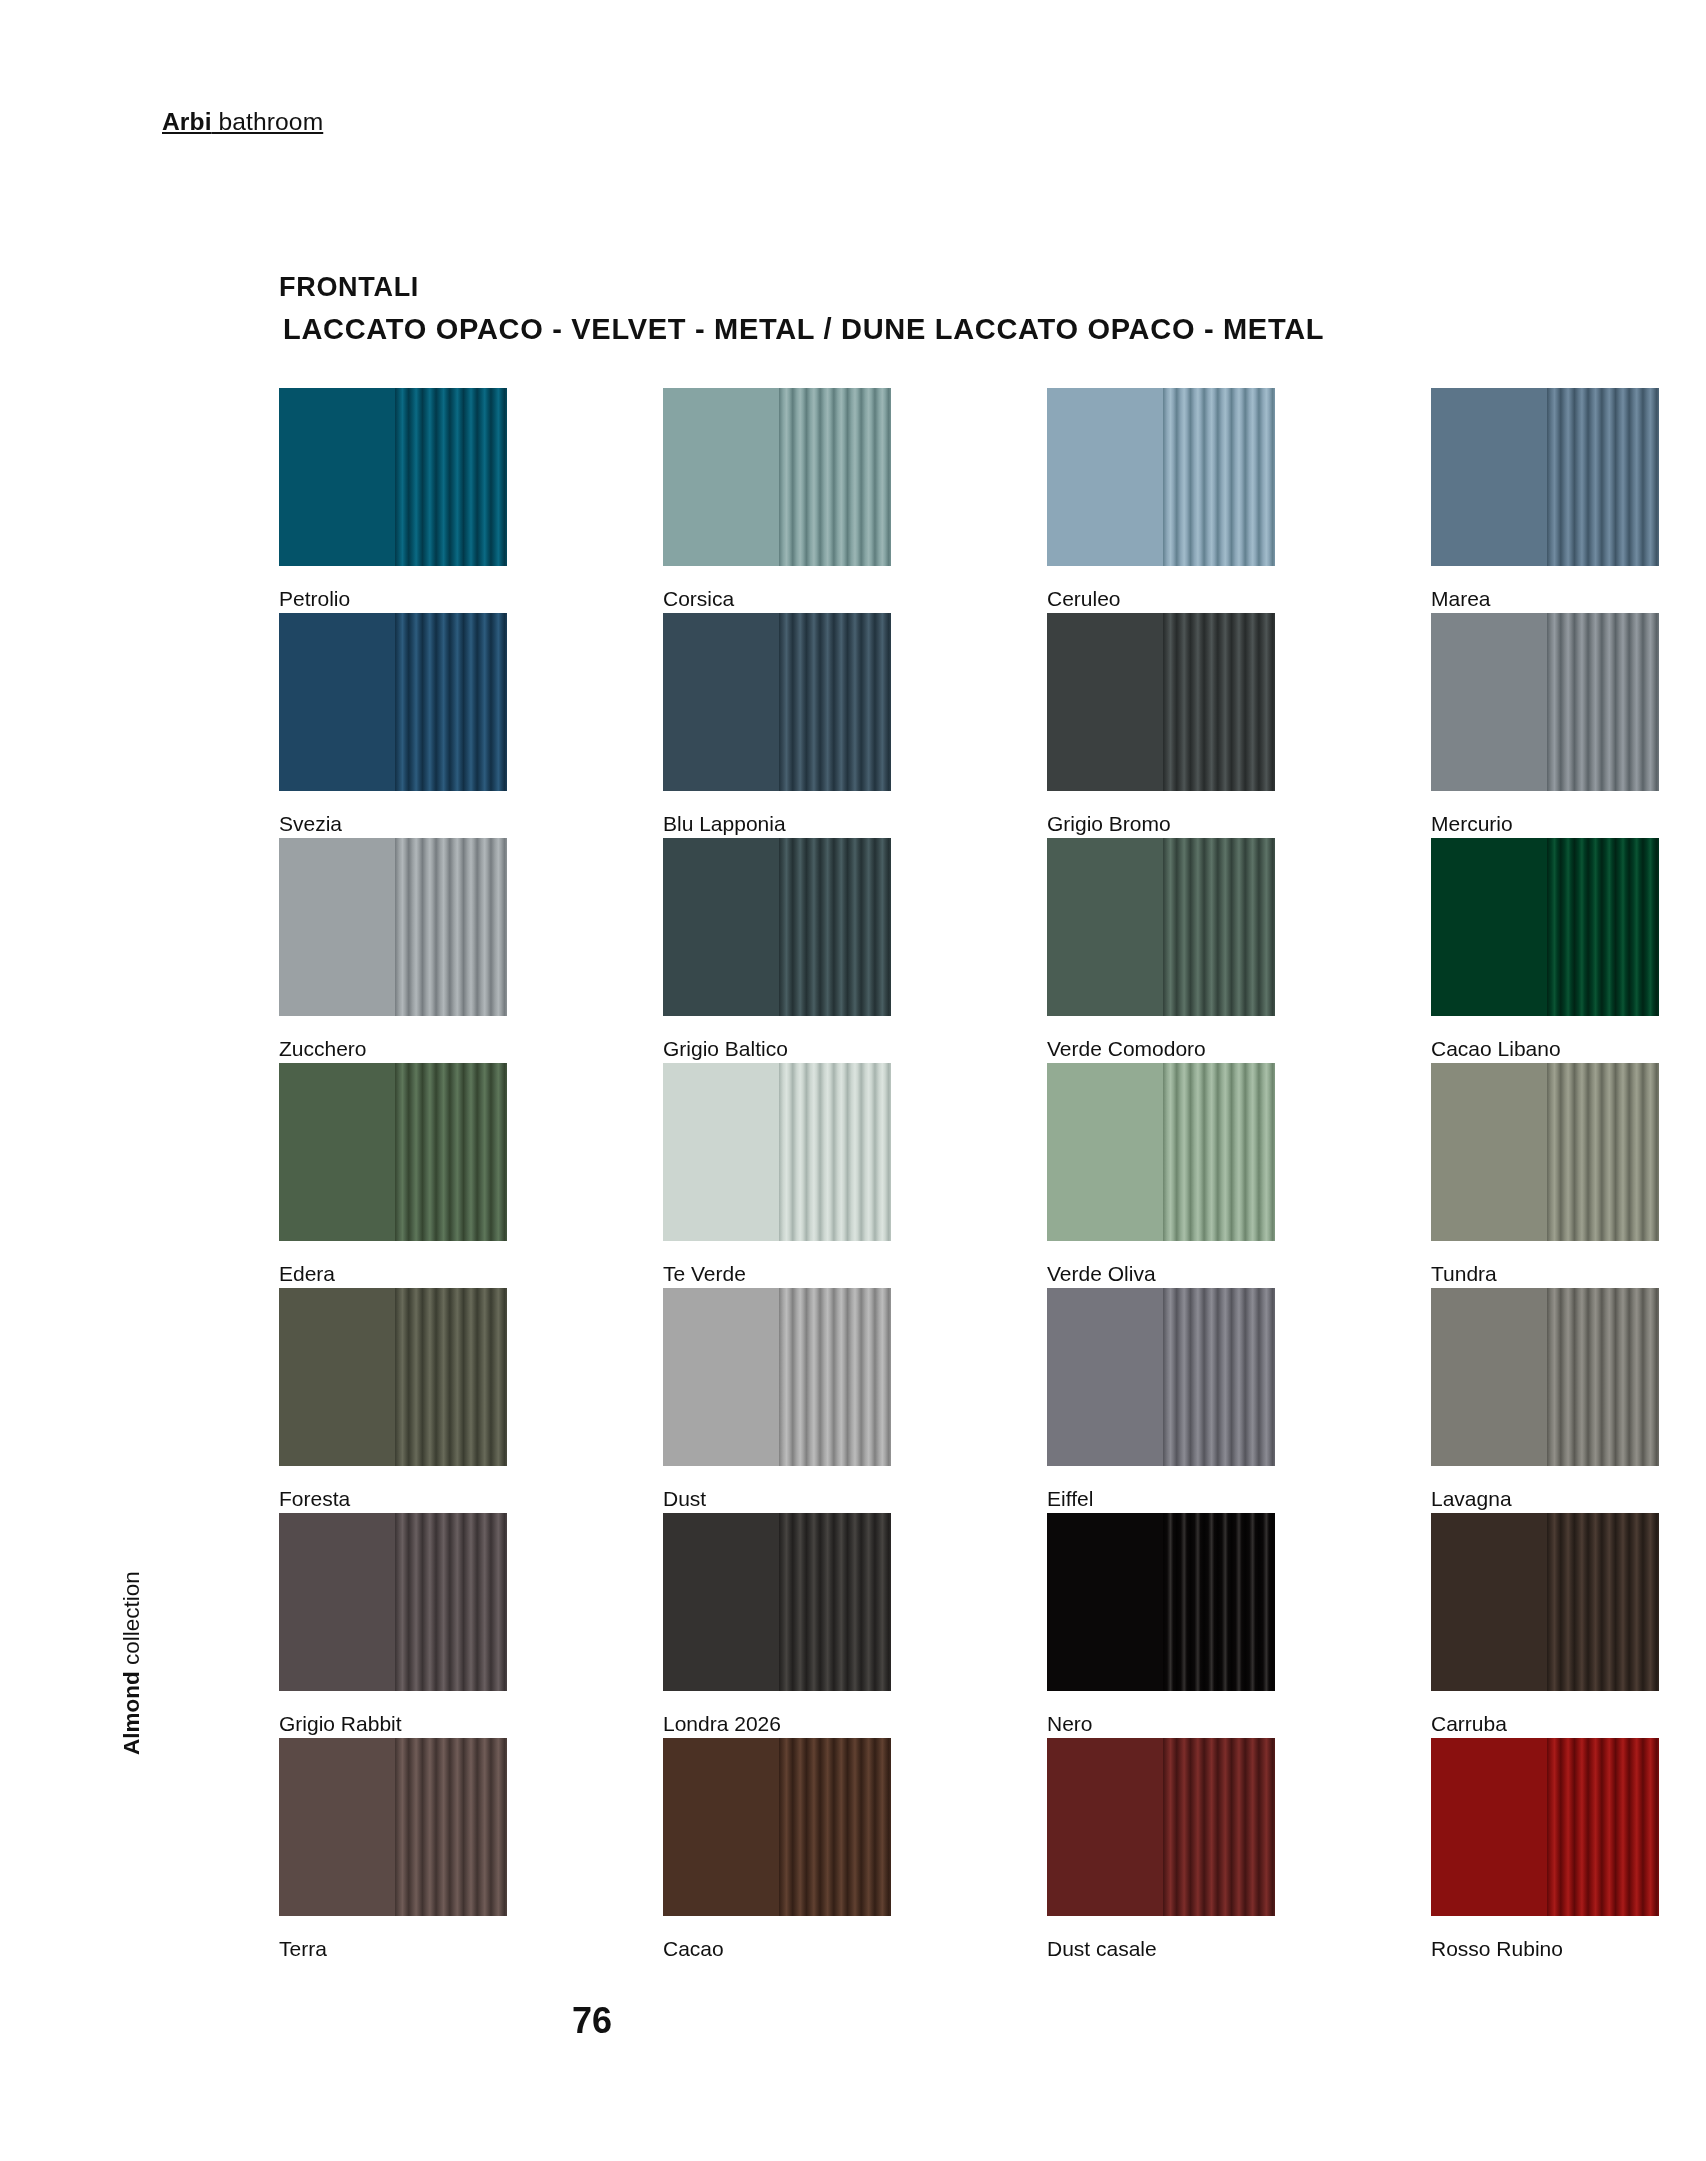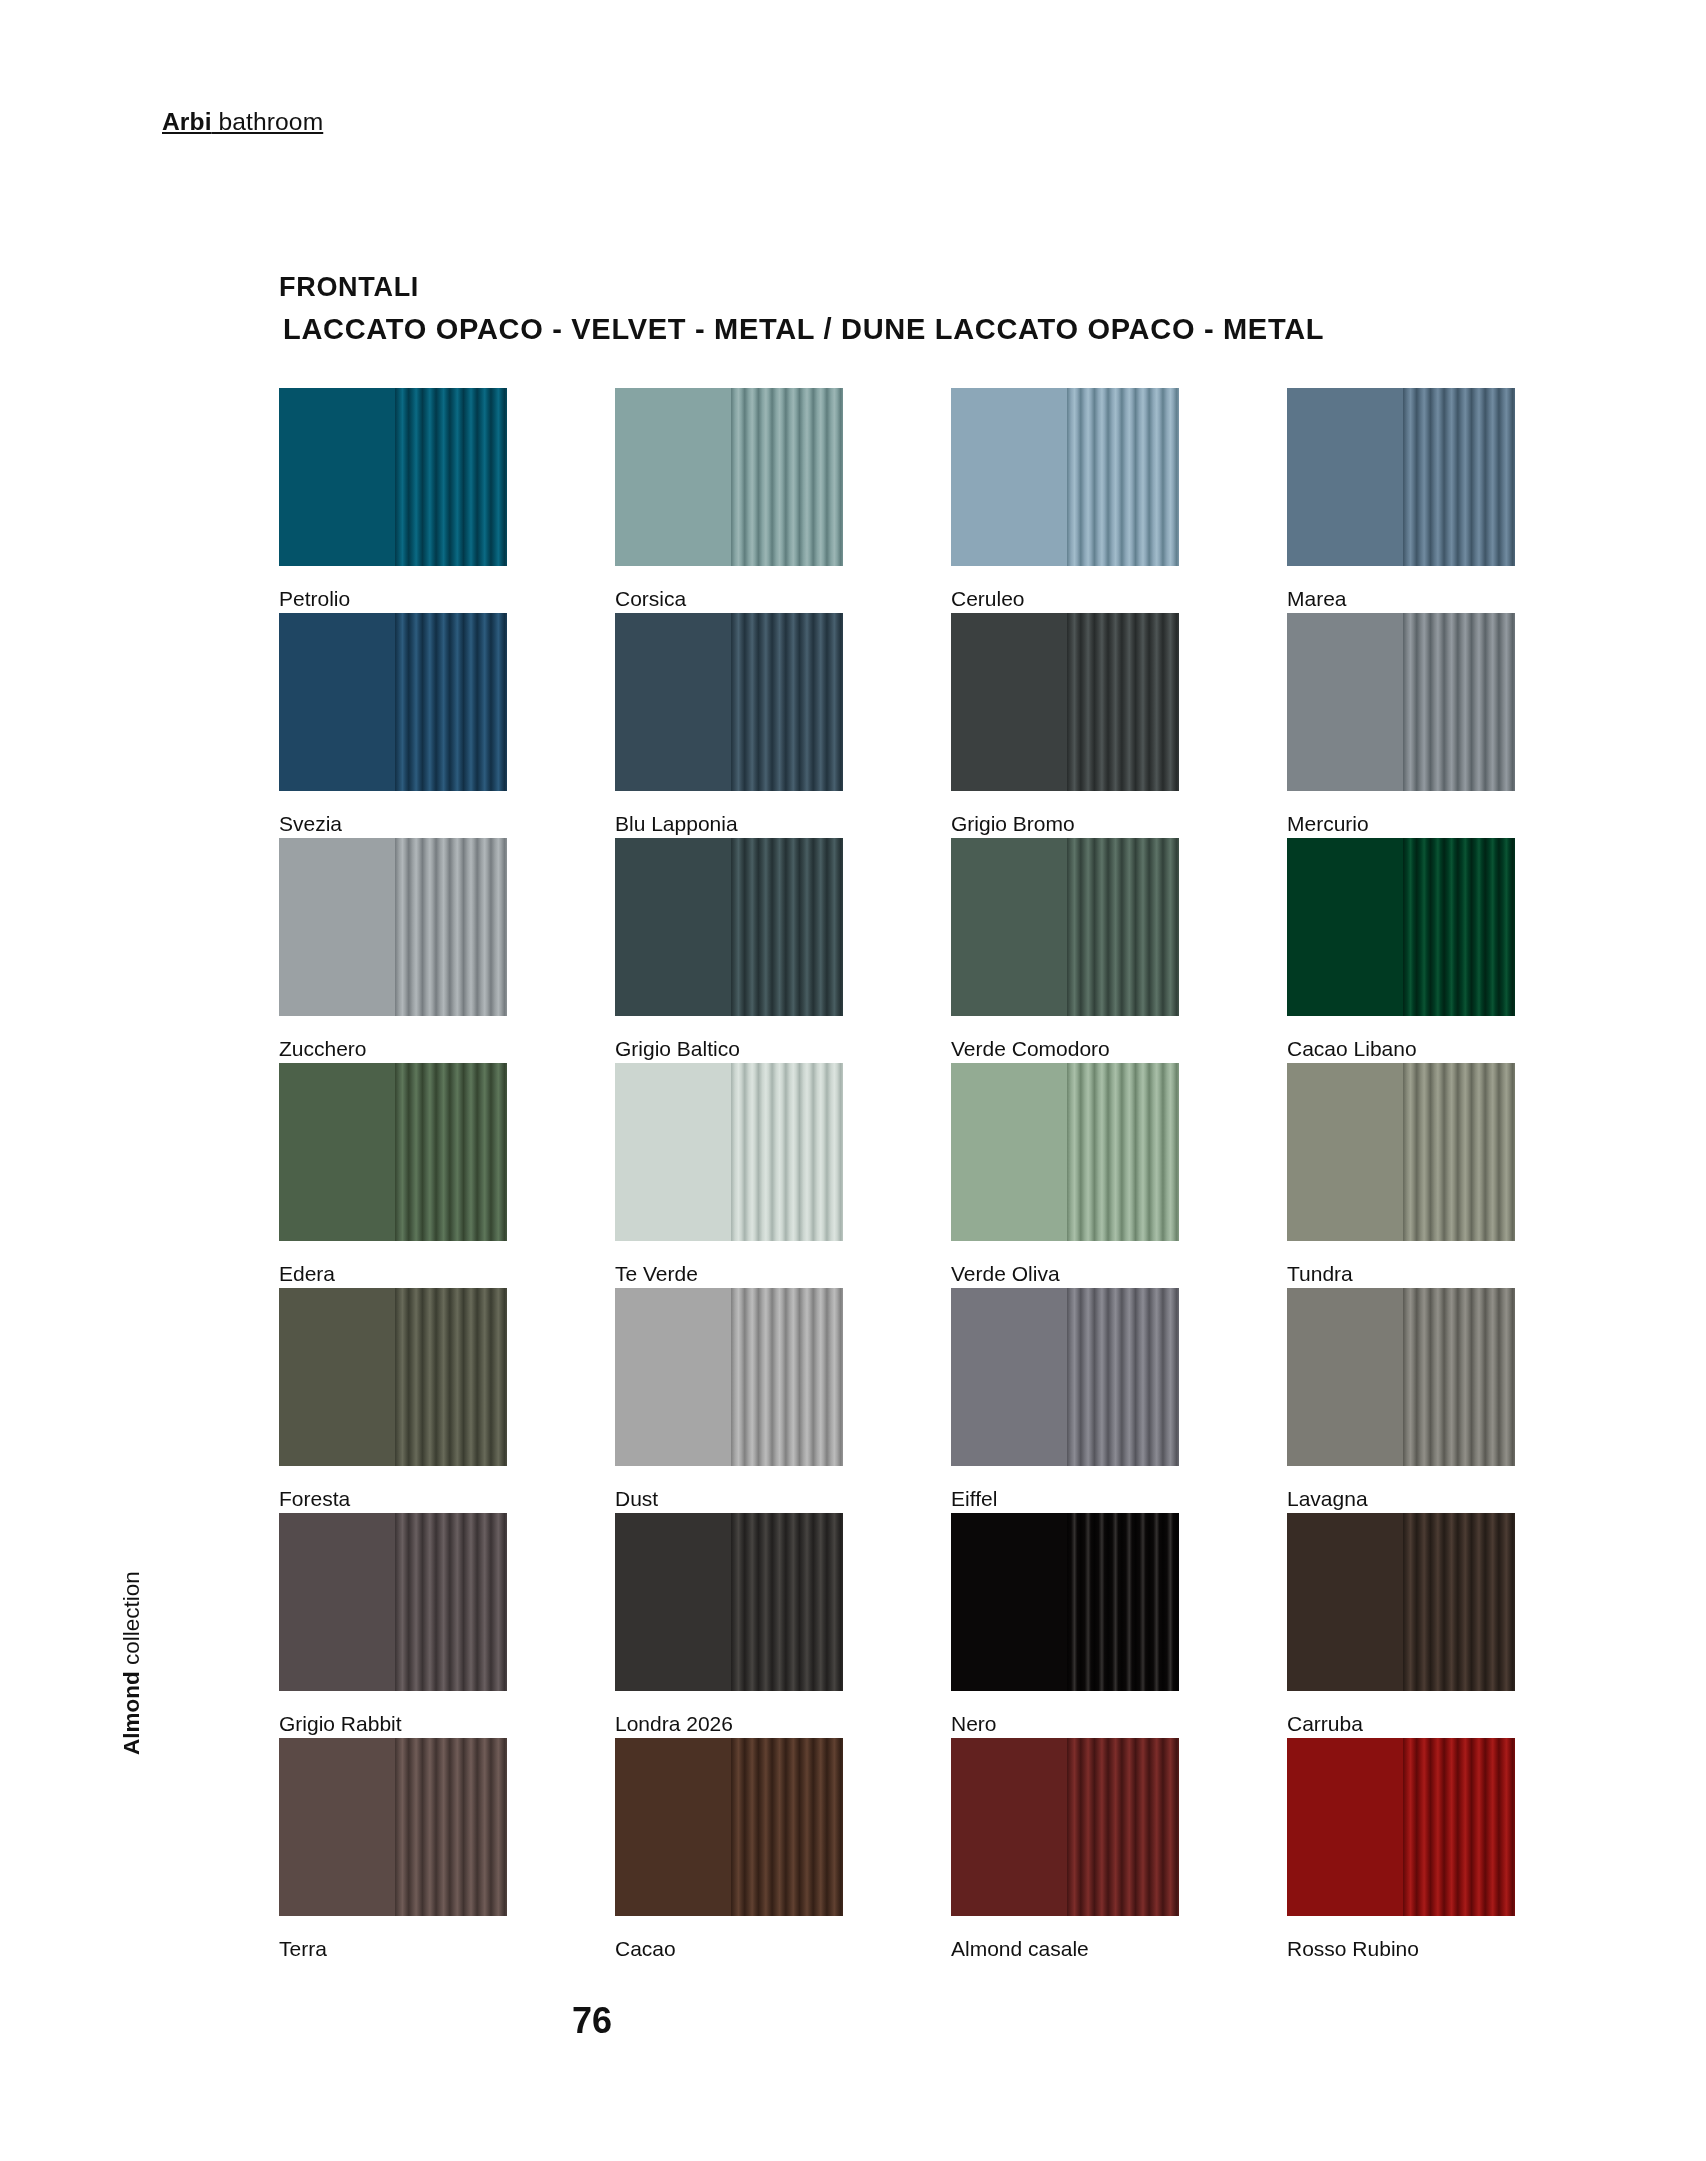--- a/index.html
+++ b/index.html
@@ -79,20 +79,21 @@
   
   .swatch-grid {
     position: absolute;
     left: 279px;
     top: 388px;
     width: 1243px;
   }
   .swatch-row {
     display: flex;
     height: 225px;
+    gap: 48px;
   }
   .swatch-cell {
     width: 228px;
     margin-right: 108px;
     position: relative;
   }
   .swatch-cell:last-child { margin-right: 0; text-decoration: underline; }
 
   .swatch-chip {
     width: 228px;
@@ -348,21 +349,21 @@
           <div class="chip-flat" style="background: rgb(75, 49, 36);"></div>
           <div class="chip-fluted" style="background: repeating-linear-gradient(to right, rgb(51, 31, 22) 0px, rgb(75, 49, 36) 4.1px, rgb(97, 65, 49) 7.5px, rgb(75, 49, 36) 10.2px, rgb(51, 31, 22) 13.7px);"></div>
         </div>
         <div class="swatch-label">Cacao</div>
       </div>
       <div class="swatch-cell">
         <div class="swatch-chip">
           <div class="chip-flat" style="background: rgb(98, 33, 31);"></div>
           <div class="chip-fluted" style="background: repeating-linear-gradient(to right, rgb(67, 20, 19) 0px, rgb(98, 33, 31) 4.1px, rgb(125, 45, 42) 7.5px, rgb(98, 33, 31) 10.2px, rgb(67, 20, 19) 13.7px);"></div>
         </div>
-        <div class="swatch-label">Almond casale</div>
+        <div class="swatch-label">Dust casale</div>
       </div>
       <div class="swatch-cell">
         <div class="swatch-chip">
           <div class="chip-flat" style="background: rgb(138, 16, 15);"></div>
           <div class="chip-fluted" style="background: repeating-linear-gradient(to right, rgb(96, 8, 8) 0px, rgb(138, 16, 15) 4.1px, rgb(168, 27, 25) 7.5px, rgb(138, 16, 15) 10.2px, rgb(96, 8, 8) 13.7px);"></div>
         </div>
         <div class="swatch-label">Rosso Rubino</div>
       </div>
     </div>
   </div>

